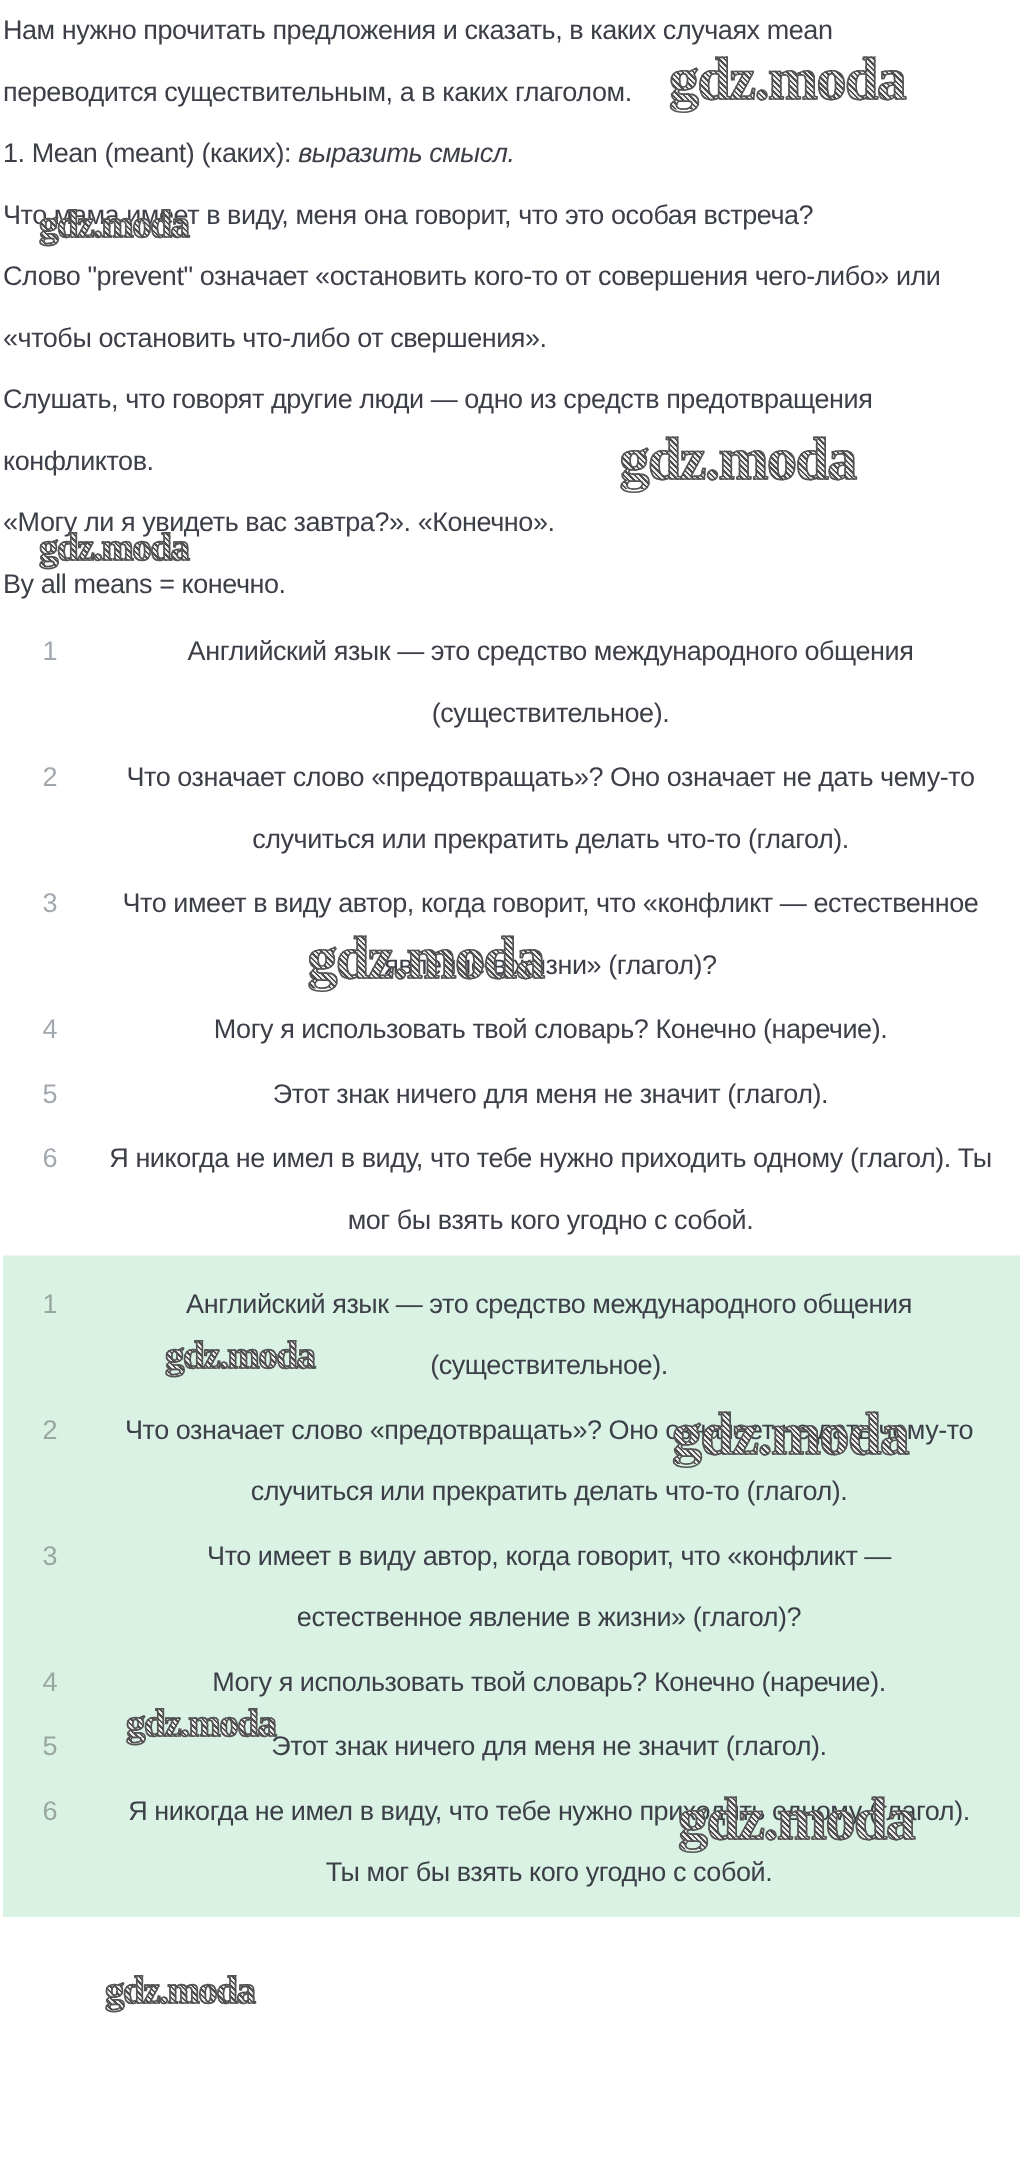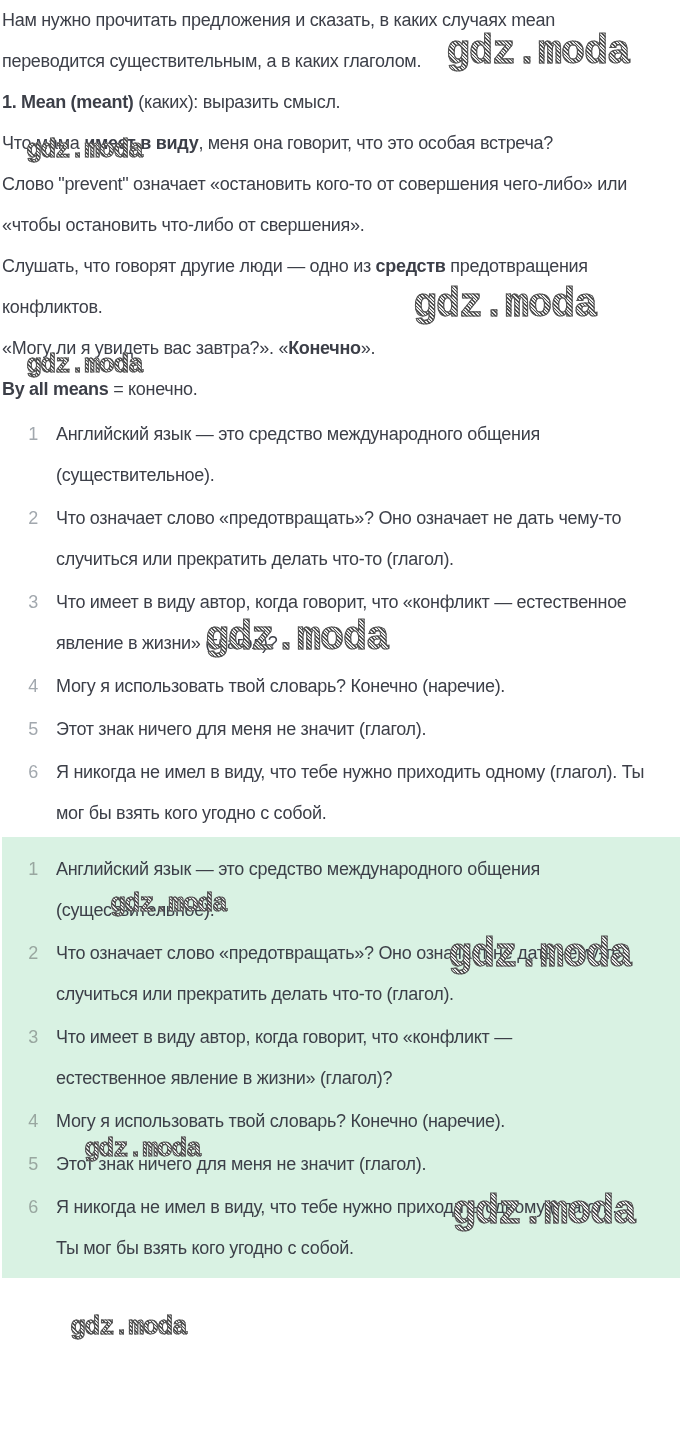--- a/index.html
+++ b/index.html
@@ -22,43 +22,43 @@
     letter-spacing:-0.3px;
     color:var(--text);
     box-sizing:border-box;
     padding:0 0 0 2px;
   }
   .para{
     margin:0;
     white-space:pre-wrap;
     padding-right:2px;
   }
-  .b{font-weight:700;}
-  .i{}
+  .b{font-weight:400;}
+  .i{font-style:italic;}
   .list{margin-top:4px;}
   .item{
     display:grid;
     grid-template-columns:36px 1fr;
     column-gap:18px;
     margin-bottom:2px;
   }
   .num{
     text-align:right;
     color:var(--num);
   }
   .answers-block{
     background:var(--highlight);
     margin-top:3px;
     padding:12px 2px 7px 0;
   }
   .answers-block .num{color:#99a7a0;}
-  .item-text{white-space:pre-wrap;padding-right:2px;}
+  .item-text{white-space:pre-wrap;padding-right:2px;text-align:center;}
   .wm{
     position:absolute;
-    font-family:Liberation Mono, monospace;
+    font-family:Liberation Serif, serif;
     font-weight:700;
     line-height:1;
     letter-spacing:-1px;
     white-space:nowrap;
     color:rgba(104,104,104,0.85);
     pointer-events:none;
   }
   @supports ((-webkit-background-clip:text) or (background-clip:text)){
     .wm{
       background:repeating-linear-gradient(45deg,#4e4e4e 0px,#4e4e4e 1.2px,#ededed 1.2px,#ededed 2.6px);

